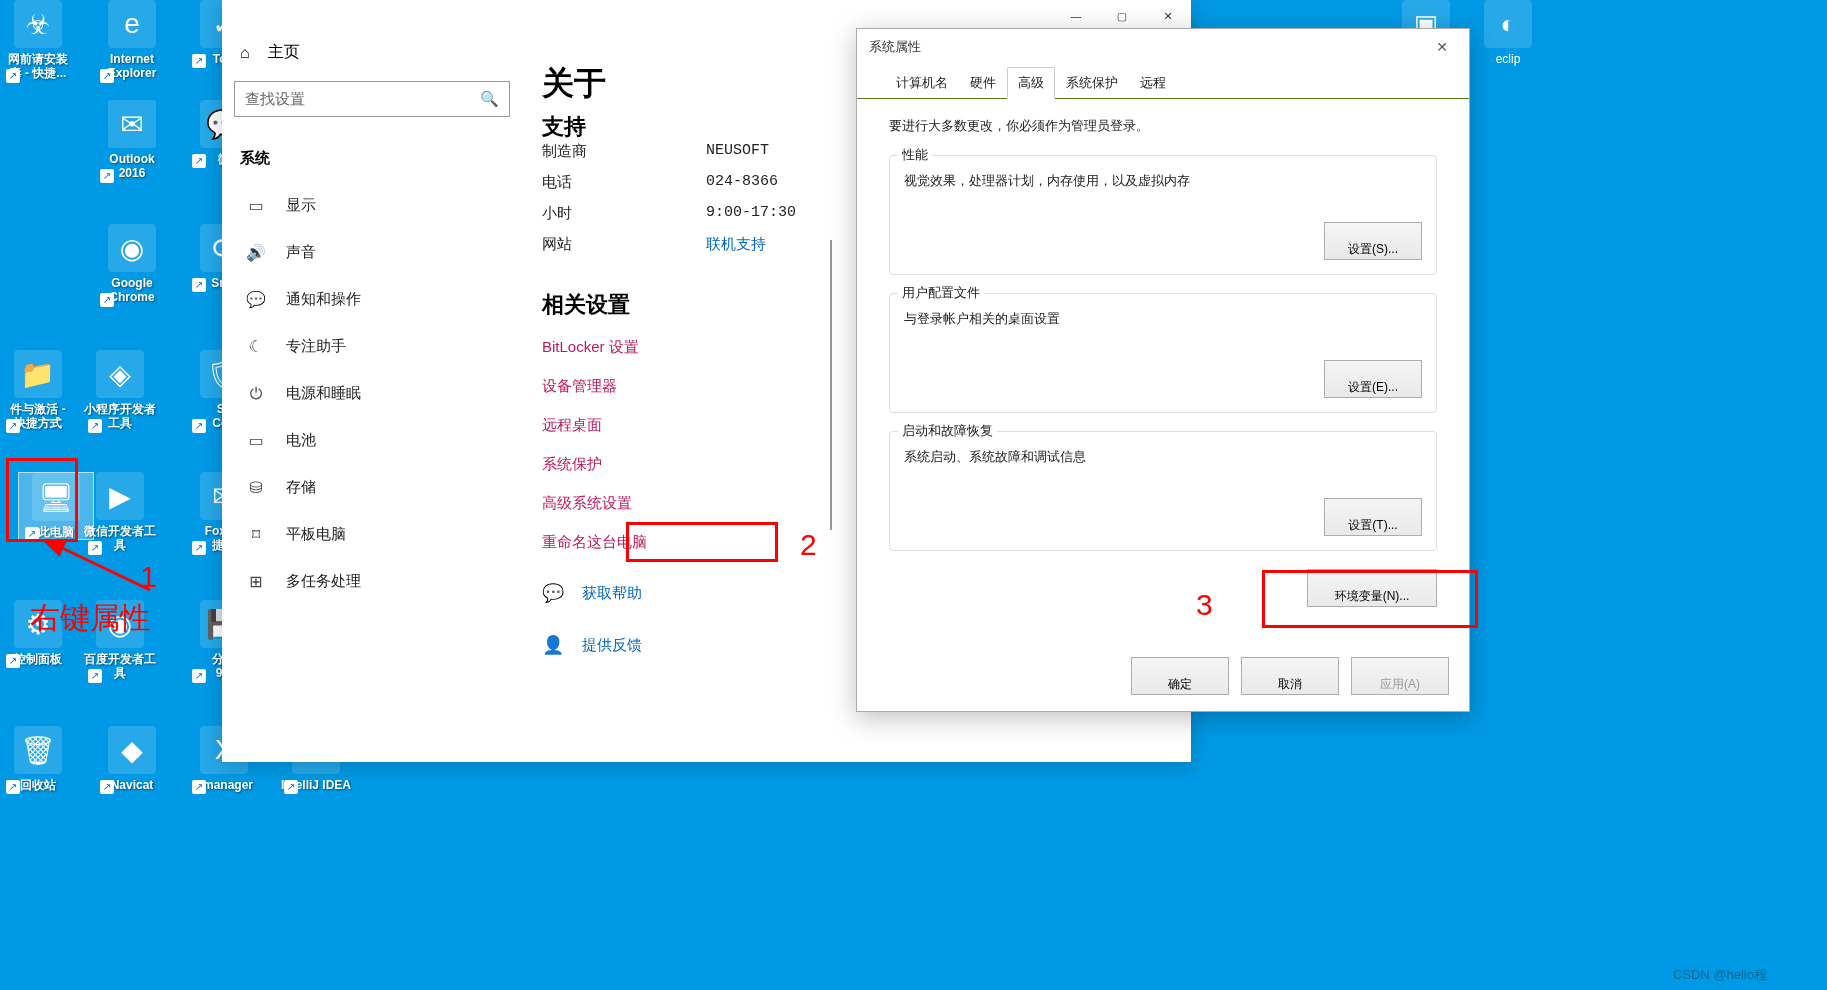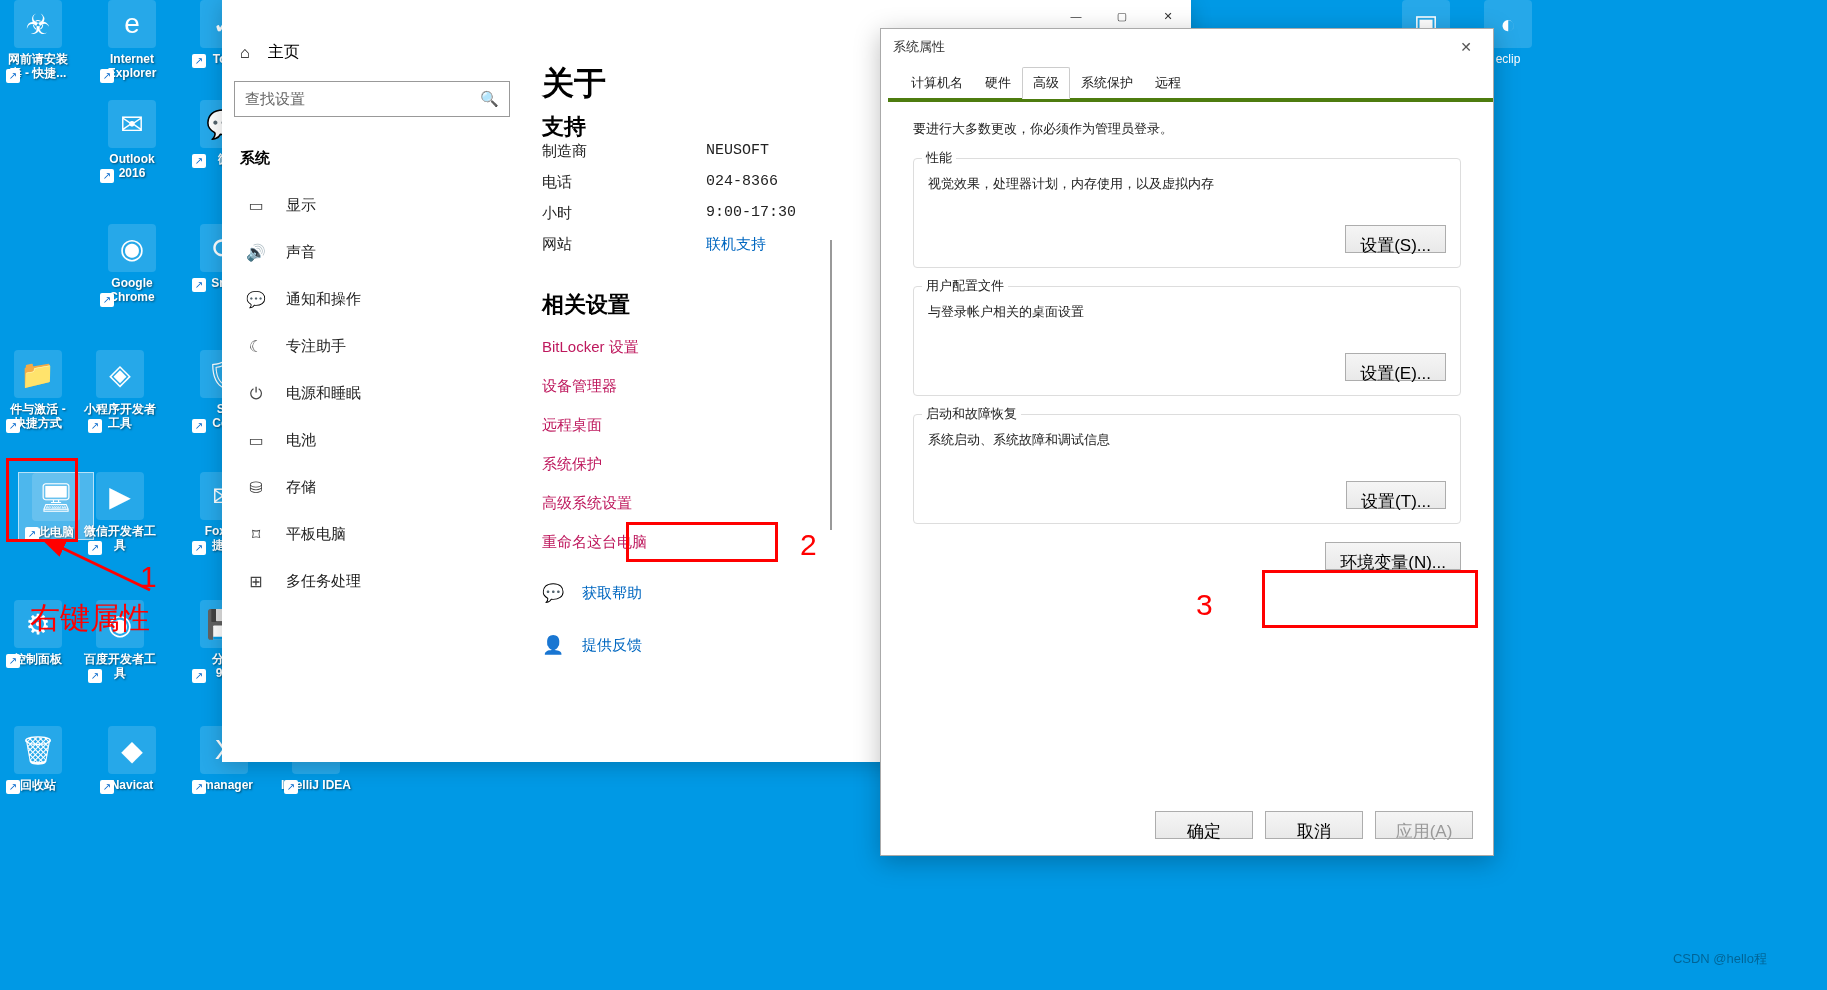--- a/index.html
+++ b/index.html
@@ -36,38 +36,38 @@
 .related-link { display:block; color:#be185d; margin-bottom: 20px; cursor:pointer; font-size:15px; }
 .help-row { display:flex; align-items:center; gap: 20px; margin-top: 30px; color:#0067c0; font-size:15px; cursor:pointer;}
 .help-ico { color:#555; font-size:18px; width:20px;}
 
 
 .red-box { position:absolute; border: 3px solid #ff0000; pointer-events:none; }
 .red-text { position:absolute; color:#ff0000; font-size: 30px; font-weight:400; pointer-events:none; }
 .red-arrow { position:absolute; pointer-events:none; }
 
 
-.sysprop { position:absolute; left: 880px; top: 28px; width: 614px; height: 828px; background:#fff; border:1px solid #aaa; box-shadow: 0 6px 24px rgba(0,0,0,.25); display:flex; flex-direction:column;}
+.sysprop { position:absolute; left: 856px; top: 28px; width: 614px; height: 684px; background:#fff; border:1px solid #aaa; box-shadow: 0 6px 24px rgba(0,0,0,.25); display:flex; flex-direction:column;}
 .sysprop-title { height: 36px; display:flex; align-items:center; justify-content:space-between; padding: 0 12px; font-size:13px; color:#333;}
 .sysprop-close { width: 30px; height:28px; display:flex; align-items:center; justify-content:center; color:#555; font-size:14px;}
-.tab-strip { display:flex; border-bottom: 4px solid #4d7c0f; padding: 0 12px; margin-top: 2px; margin-left: 7px;}
+.tab-strip { display:flex; border-bottom: 1px solid #4d7c0f; padding: 0 28px; margin-top: 2px;}
 .tab { padding: 6px 10px 5px; font-size:13px; border:1px solid transparent; cursor:pointer; color:#222; }
 .tab.active { border:1px solid #ccc; border-bottom-color:#fff; background:#fff; margin-bottom:-1px; border-radius: 2px 2px 0 0;}
 .sysprop-body { flex:1; padding: 18px 32px 10px; font-size: 13px; color:#222; }
 .group { border:1px solid #ddd; border-radius:4px; padding: 16px 14px 14px; margin-bottom: 18px; position:relative;}
 .group-title { position:absolute; top:-10px; left:8px; background:#fff; padding:0 4px; font-size:13px;}
 .group-desc { margin-bottom: 32px; font-size:13px; }
 .group-btn-row { display:flex; justify-content:flex-end; }
-.dlg-btn { min-width: 98px; height: 28px; border:1px solid #adadad; background: linear-gradient(#f5f5f5,#e9e9e9); font-size:17px; cursor:pointer; padding: 8px 14px;}
+.dlg-btn { min-width: 98px; height: 28px; border:1px solid #adadad; background: linear-gradient(#f5f5f5,#e9e9e9); font-size:12px; cursor:pointer; padding: 18px 14px;}
 .dlg-btn.disabled { color:#999; }
 .env-row { display:flex; justify-content:flex-end; margin: 4px 0 30px;}
 .sysprop-footer { display:flex; justify-content:flex-end; gap: 12px; padding: 10px 20px 16px;}
 .note-top { margin-bottom: 20px; font-size:13px;}
 
-.watermark { position:absolute; right: 60px; bottom: 22px; color: rgba(0,0,0,.35); font-size:13px; }
+.watermark { position:absolute; right: 60px; bottom: 6px; color: rgba(0,0,0,.35); font-size:13px; }
 
 
 .tr-icon { position:absolute; width:76px; text-align:center; color:#fff; font-size:12px;}
 .tr-icon .ico { width:48px; height:48px; margin:0 auto 4px; background:rgba(255,255,255,.15); border-radius:4px; display:flex; align-items:center; justify-content:center; font-size:26px;}
 </style>
 </head>
 <body>
 
 <div class="desktop">
   <div id="desktop-icons">

